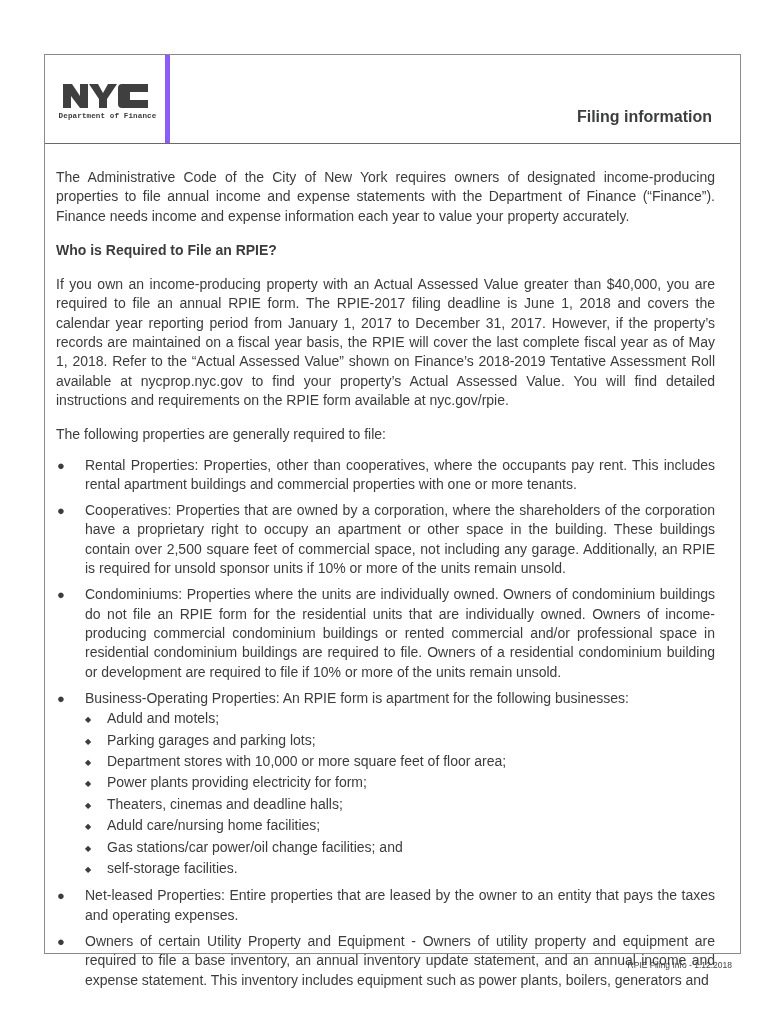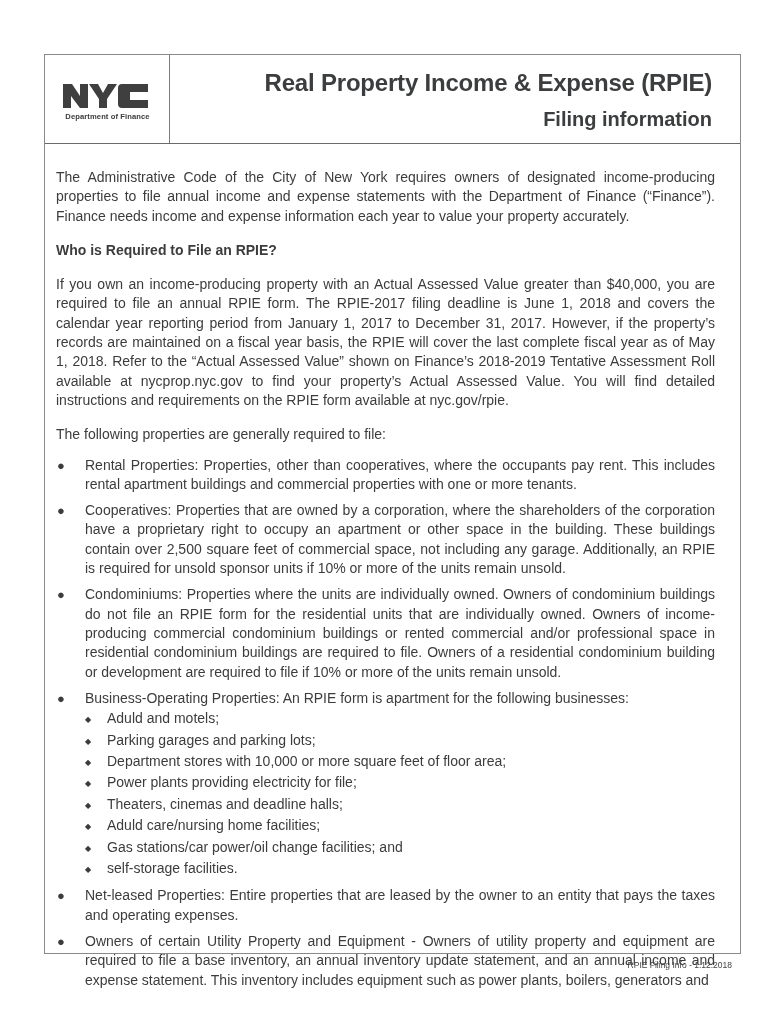--- a/index.html
+++ b/index.html
@@ -1,23 +1,23 @@
 <!DOCTYPE html>
 <html><head>
   <meta charset="utf-8">
   <style>
     html, body { margin: 0; padding: 0; background: #ffffff; }
     body { width: 770px; height: 1024px; position: relative; overflow: hidden; color: #3a3a3a; font-family: "Liberation Sans", sans-serif; }
     .page-box { position: absolute; left: 44px; top: 54px; width: 697px; height: 900px; border: 1px solid #8a8a8a; box-sizing: border-box; }
     .header { position: absolute; left: 0; top: 0; width: 100%; height: 89px; border-bottom: 1.5px solid #6a6a6a; box-sizing: border-box; }
-    .logo-cell { position: absolute; left: 0; top: 0; width: 125px; height: 88px; border-right: 1px solid #8b5cf6; box-sizing: border-box; }
+    .logo-cell { position: absolute; left: 0; top: 0; width: 125px; height: 88px; border-right: 5px solid #8b5cf6; box-sizing: border-box; font-family: Liberation Mono, monospace; }
     .logo-mark { position: absolute; left: 16px; top: 27px; width: 90px; height: 28px; }
     .logo-sub { position: absolute; left: 0; width: 125px; top: 57px; text-align: center; font-size: 7.6px; font-weight: bold; color: #3b3b3b; letter-spacing: 0.1px; }
     .title { position: absolute; right: 28px; top: 14px; font-size: 24px; font-weight: bold; color: #3b3d3e; letter-spacing: -0.2px; white-space: nowrap; }
-    .subtitle { position: absolute; right: 28px; top: 53px; font-size: 20px; font-weight: bold; color: #3b3d3e; white-space: nowrap; }
+    .subtitle { position: absolute; right: 28px; top: 53px; font-size: 16px; font-weight: bold; color: #3b3d3e; white-space: nowrap; }
     .content { position: absolute; left: 11px; top: 98px; width: 659px; font-size: 14px; line-height: 19.3px; color: #3c3c3c; text-align: justify; }
     .content p { margin: 15px 0 11px 0; }
     .heading { font-weight: bold; margin: 0; }
     ul.main { list-style: none; margin: 0; padding: 0; }
     ul.main > li { position: relative; padding-left: 29px; margin-bottom: 7px; }
     ul.main > li > .bullet { position: absolute; left: 1px; top: 0; font-size: 13px; }
     ul.sub { list-style: none; margin: 0; padding: 0; }
     ul.sub > li { position: relative; padding-left: 22px; line-height: 21.4px; text-align: left; }
     ul.sub > li > .diamond { position: absolute; left: 0; top: 1px; font-size: 8px; }
     .footer { position: absolute; right: 38px; top: 960px; font-size: 8.5px; color: #444; white-space: nowrap; }
@@ -31,21 +31,20 @@
       <svg class="logo-mark" viewBox="0 0 90 28">
 
         <path d="M2 2 H11 L19 14 V2 H27 V26 H19 L10 14 V26 H2 Z" fill="#3f3f3f"></path>
 
         <path d="M28 2 H37 L42 11 L47 2 H56 L46 17 V26 H38 V17 Z" fill="#3f3f3f"></path>
 
         <path d="M61 2 H87 V10 H69 V18 H87 V26 H61 Q57 26 57 22 V6 Q57 2 61 2 Z" fill="#3f3f3f"></path>
       </svg>
       <div class="logo-sub">Department of Finance</div>
     </div>
-    <div class="title">Real Property Income &amp; Expense (RPIE)</div>
     <div class="subtitle">Filing information</div>
   </div>
 
   <div class="content">
     <p>The Administrative Code of the City of New York requires owners of designated income-producing properties to file annual income and expense statements with the Department of Finance (“Finance”). Finance needs income and expense information each year to value your property accurately.</p>
     <p class="heading">Who is Required to File an RPIE?</p>
     <p>If you own an income-producing property with an Actual Assessed Value greater than $40,000, you are required to file an annual RPIE form. The RPIE-2017 filing deadline is June 1, 2018 and covers the calendar year reporting period from January 1, 2017 to December 31, 2017. However, if the property’s records are maintained on a fiscal year basis, the RPIE will cover the last complete fiscal year as of May 1, 2018. Refer to the “Actual Assessed Value” shown on Finance’s 2018-2019 Tentative Assessment Roll available at nycprop.nyc.gov to find your property’s Actual Assessed Value. You will find detailed instructions and requirements on the RPIE form available at nyc.gov/rpie.</p>
     <p>The following properties are generally required to file:</p>
 
     <ul class="main">
@@ -61,21 +60,21 @@
         <span class="bullet">●</span>
         <span>Condominiums: Properties where the units are individually owned. Owners of condominium buildings do not file an RPIE form for the residential units that are individually owned.  Owners of income-producing commercial condominium buildings or rented commercial and/or professional space in residential condominium buildings are required to file. Owners of a residential condominium building or development are required to file if 10% or more of the units remain unsold.</span>
       </li>
       <li>
         <span class="bullet">●</span>
         <span>Business-Operating Properties: An RPIE form is apartment for the following businesses:</span>
         <ul class="sub">
           <li><span class="diamond">◆</span><span>Aduld and motels;</span></li>
           <li><span class="diamond">◆</span><span>Parking garages and parking lots;</span></li>
           <li><span class="diamond">◆</span><span>Department stores with 10,000 or more square feet of floor area;</span></li>
-          <li><span class="diamond">◆</span><span>Power plants providing electricity for file;</span></li>
+          <li><span class="diamond">◆</span><span>Power plants providing electricity for form;</span></li>
           <li><span class="diamond">◆</span><span>Theaters, cinemas and deadline halls;</span></li>
           <li><span class="diamond">◆</span><span>Aduld care/nursing home facilities;</span></li>
           <li><span class="diamond">◆</span><span>Gas stations/car power/oil change facilities; and</span></li>
           <li><span class="diamond">◆</span><span>self-storage facilities.</span></li>
         </ul>
       </li>
       <li>
         <span class="bullet">●</span>
         <span>Net-leased Properties: Entire properties that are leased by the owner to an entity that pays the taxes and operating expenses.</span>
       </li>

